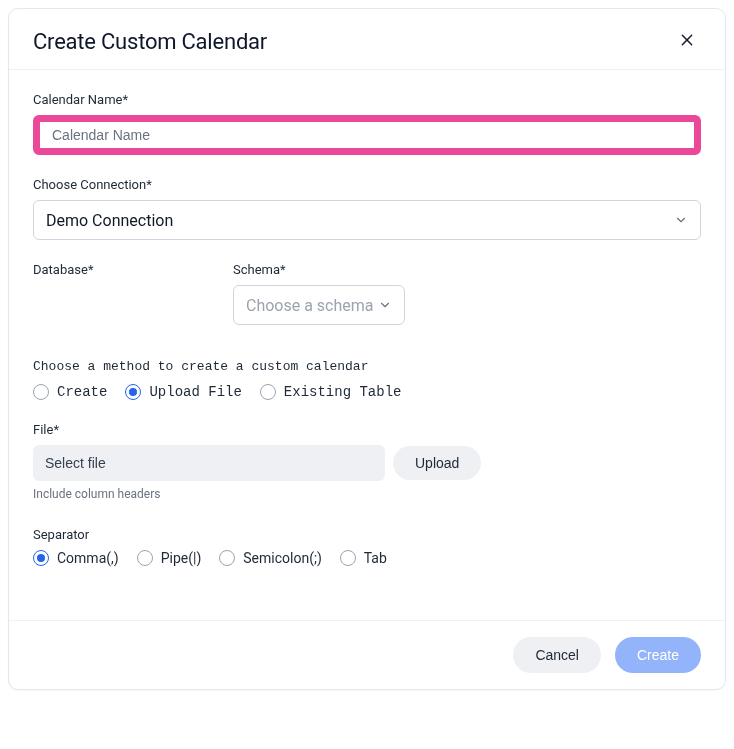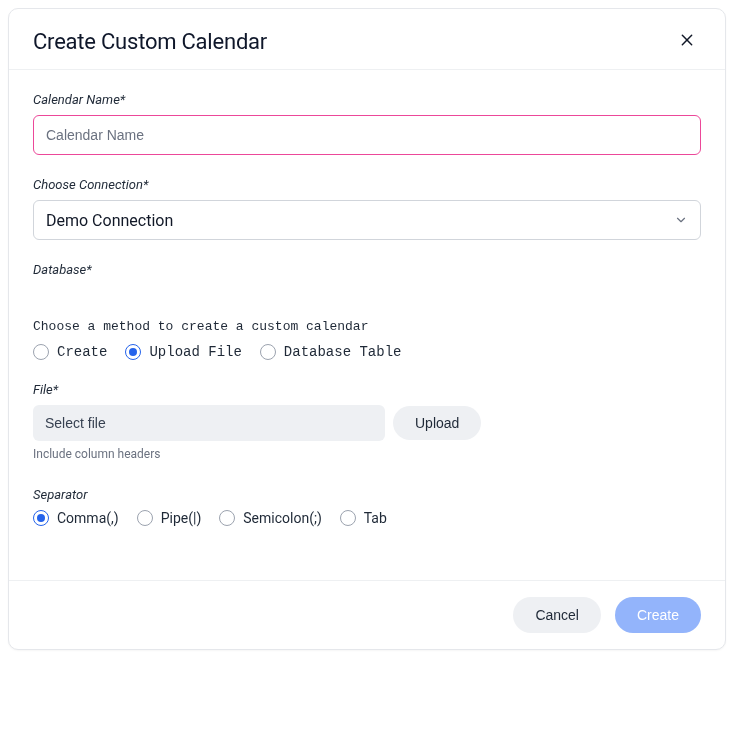--- a/index.html
+++ b/index.html
@@ -44,26 +44,25 @@
     padding: 22px 24px 10px 24px;
     display: flex;
     flex-direction: column;
     gap: 22px;
   }
   .field-label {
     font-size: 13px;
     color: #1f2937;
     margin-bottom: 8px;
     display: block;
-    font-style: italic;
   }
   .text-input {
     width: 100%;
     height: 40px;
-    border: 1px solid #ec4899;
+    border: 7px solid #ec4899;
     border-radius: 6px;
     padding: 0 12px;
     font-size: 14px;
     color: #be185d;
     background: #fff;
   }
   .text-input::placeholder { color: #6b7280; }
   .select-box {
     width: 100%;
     height: 40px;
@@ -213,20 +212,31 @@
               <polyline points="6 9 12 15 18 9"></polyline>
             </svg>
         </span>
       </div>
     </div>
 
     <div class="row-2">
       <div class="col-db section">
         <label class="field-label">Database*</label>
       </div>
+      <div class="col-sch section">
+        <label class="field-label">Schema*</label>
+        <div class="select-box disabled">
+          <span>Choose a schema</span>
+          <span class="chev">
+            <svg viewBox="0 0 24 24" fill="none" stroke="currentColor" stroke-width="2" stroke-linecap="round" stroke-linejoin="round">
+                <polyline points="6 9 12 15 18 9"></polyline>
+              </svg>
+          </span>
+        </div>
+      </div>
     </div>
 
     <div class="section method-section">
       <div class="method-label">Choose a method to create a custom calendar</div>
       <div class="radio-row">
         <div class="radio-item">
           <span class="radio-circle">
               <span class="radio-dot"></span>
             </span>
           <span class="radio-label">Create</span>
@@ -234,21 +244,21 @@
         <div class="radio-item selected">
           <span class="radio-circle">
               <span class="radio-dot"></span>
             </span>
           <span class="radio-label">Upload File</span>
         </div>
         <div class="radio-item">
           <span class="radio-circle">
               <span class="radio-dot"></span>
             </span>
-          <span class="radio-label">Database Table</span>
+          <span class="radio-label">Existing Table</span>
         </div>
       </div>
     </div>
 
 
     <div class="section">
       <label class="field-label">File*</label>
       <div class="file-row">
         <input class="file-input" type="text" readonly="" placeholder="Select file" style="">
         <button class="upload-btn">Upload</button>

